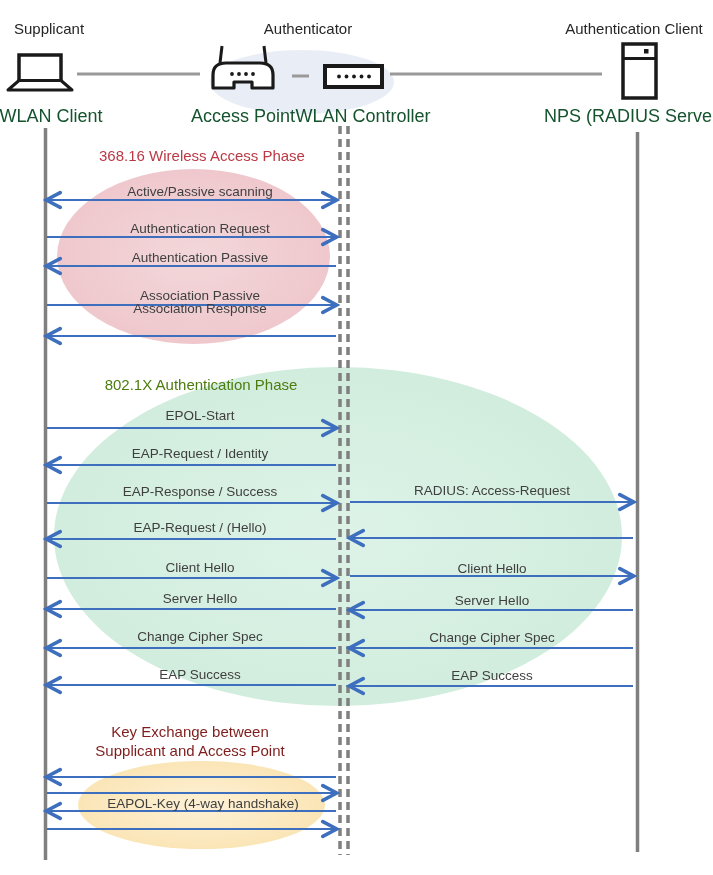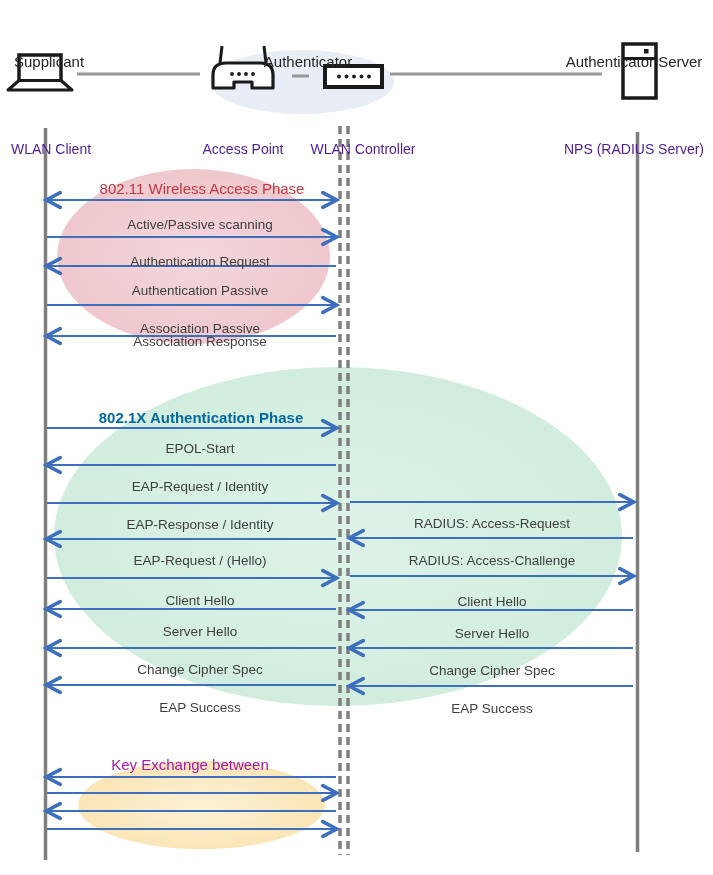--- a/index.html
+++ b/index.html
@@ -7,29 +7,29 @@
          font-family:"Liberation Sans", sans-serif;}
   .ellipse{position:absolute;border-radius:50%;z-index:0;}
   .el-auth{left:210px;top:50px;width:184px;height:64px;background:#E9EDF6;}
   .el-pink{left:57px;top:169px;width:273px;height:175px;
            background:radial-gradient(ellipse at center,#F3D7DA 0%,#EFC9CE 65%,#EDC2C8 100%);}
   .el-green{left:54px;top:367px;width:568px;height:339px;
            background:radial-gradient(ellipse at center,#DEF3E8 0%,#D3EEDF 60%,#CDEADA 100%);}
   .el-yellow{left:78px;top:761px;width:247px;height:88px;
            background:radial-gradient(ellipse at center,#FDF1D6 0%,#FBE7BB 60%,#F9E0A8 100%);}
   svg.layer{position:absolute;left:0;top:0;z-index:1;}
-  .txt{position:absolute;z-index:2;white-space:nowrap;margin-top:33px;}
+  .txt{position:absolute;z-index:2;white-space:nowrap;}
   .ctr{transform:translate(-50%,-50%);}
   .role{font-size:15px;color:#262626;}
-  .dev{font-size:14px;color:#4c1d95;}
+  .dev{font-size:18px;color:#14532d;}
   .msg{font-size:13.5px;color:#3F3F3F;}
   .ptitle{font-size:15px;}
   .t-red{color:#BB3945;}
-  .t-green{color:#0369a1;font-weight:bold;}
-  .t-orange{color:#a21caf;}
+  .t-green{color:#4d7c0f;}
+  .t-orange{color:#7f1d1d;}
 </style>
 </head>
 <body>
 
 <div class="stage">
 
   <div class="ellipse el-auth"></div>
   <div class="ellipse el-pink"></div>
   <div class="ellipse el-green"></div>
   <div class="ellipse el-yellow"></div>
@@ -108,46 +108,47 @@
 
       <line x1="336" y1="777" x2="47" y2="777" marker-end="url(#ah)"></line>
       <line x1="47" y1="793" x2="336" y2="793" marker-end="url(#ah)"></line>
       <line x1="336" y1="811" x2="47" y2="811" marker-end="url(#ah)"></line>
       <line x1="47" y1="829" x2="336" y2="829" marker-end="url(#ah)"></line>
     </g>
   </svg>
 
   <div class="txt role" style="left:14px;top:20px">Supplicant</div>
   <div class="txt role ctr" style="left:308px;top:28px">Authenticator</div>
-  <div class="txt role ctr" style="left:634px;top:28px">Authenticator Server</div>
+  <div class="txt role ctr" style="left:634px;top:28px">Authentication Client</div>
 
   <div class="txt dev ctr" style="left:51px;top:116px">WLAN Client</div>
   <div class="txt dev ctr" style="left:243px;top:116px">Access Point</div>
   <div class="txt dev ctr" style="left:363px;top:116px">WLAN Controller</div>
   <div class="txt dev ctr" style="left:634px;top:116px">NPS (RADIUS Server)</div>
 
-  <div class="txt ptitle t-red ctr" style="left:202px;top:155px">802.11 Wireless Access Phase</div>
+  <div class="txt ptitle t-red ctr" style="left:202px;top:155px">368.16 Wireless Access Phase</div>
   <div class="txt msg ctr" style="left:200px;top:191px">Active/Passive scanning</div>
   <div class="txt msg ctr" style="left:200px;top:228px">Authentication Request</div>
   <div class="txt msg ctr" style="left:200px;top:257px">Authentication Passive</div>
   <div class="txt msg ctr" style="left:200px;top:295px">Association Passive</div>
   <div class="txt msg ctr" style="left:200px;top:308px">Association Response</div>
 
   <div class="txt ptitle t-green ctr" style="left:201px;top:384px">802.1X Authentication Phase</div>
   <div class="txt msg ctr" style="left:200px;top:415px">EPOL-Start</div>
   <div class="txt msg ctr" style="left:200px;top:453px">EAP-Request / Identity</div>
-  <div class="txt msg ctr" style="left:200px;top:491px">EAP-Response / Identity</div>
+  <div class="txt msg ctr" style="left:200px;top:491px">EAP-Response / Success</div>
   <div class="txt msg ctr" style="left:200px;top:527px">EAP-Request / (Hello)</div>
   <div class="txt msg ctr" style="left:200px;top:567px">Client Hello</div>
   <div class="txt msg ctr" style="left:200px;top:598px">Server Hello</div>
   <div class="txt msg ctr" style="left:200px;top:636px">Change Cipher Spec</div>
   <div class="txt msg ctr" style="left:200px;top:674px">EAP Success</div>
 
   <div class="txt msg ctr" style="left:492px;top:490px">RADIUS: Access-Request</div>
-  <div class="txt msg ctr" style="left:492px;top:527px">RADIUS: Access-Challenge</div>
   <div class="txt msg ctr" style="left:492px;top:568px">Client Hello</div>
   <div class="txt msg ctr" style="left:492px;top:600px">Server Hello</div>
   <div class="txt msg ctr" style="left:492px;top:637px">Change Cipher Spec</div>
   <div class="txt msg ctr" style="left:492px;top:675px">EAP Success</div>
 
   <div class="txt ptitle t-orange ctr" style="left:190px;top:731px">Key Exchange between</div>
+  <div class="txt ptitle t-orange ctr" style="left:190px;top:750px">Supplicant and Access Point</div>
+  <div class="txt msg ctr" style="left:203px;top:803px">EAPOL-Key (4-way handshake)</div>
 
 </div>
 
 </body></html>

